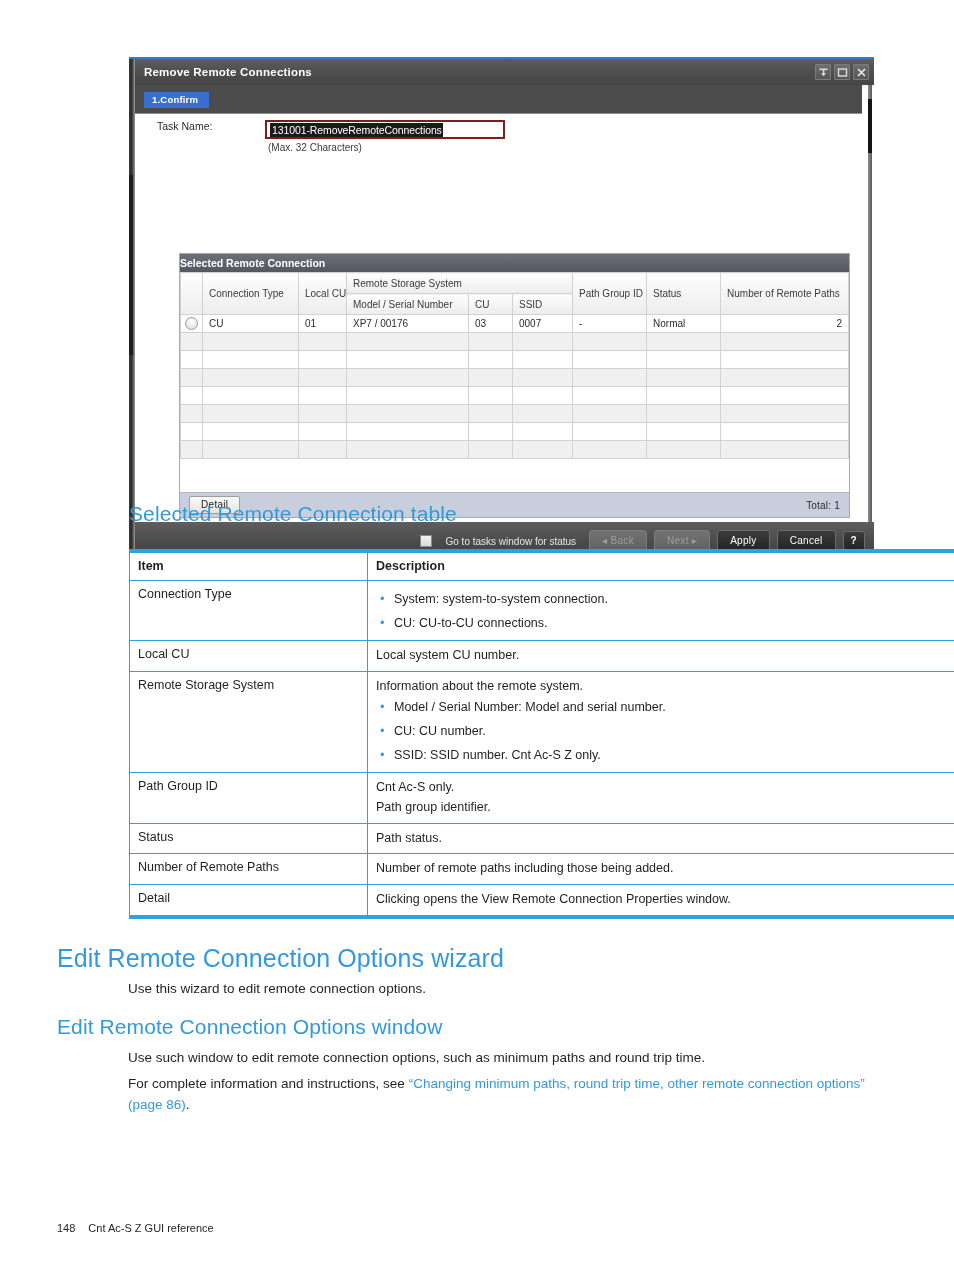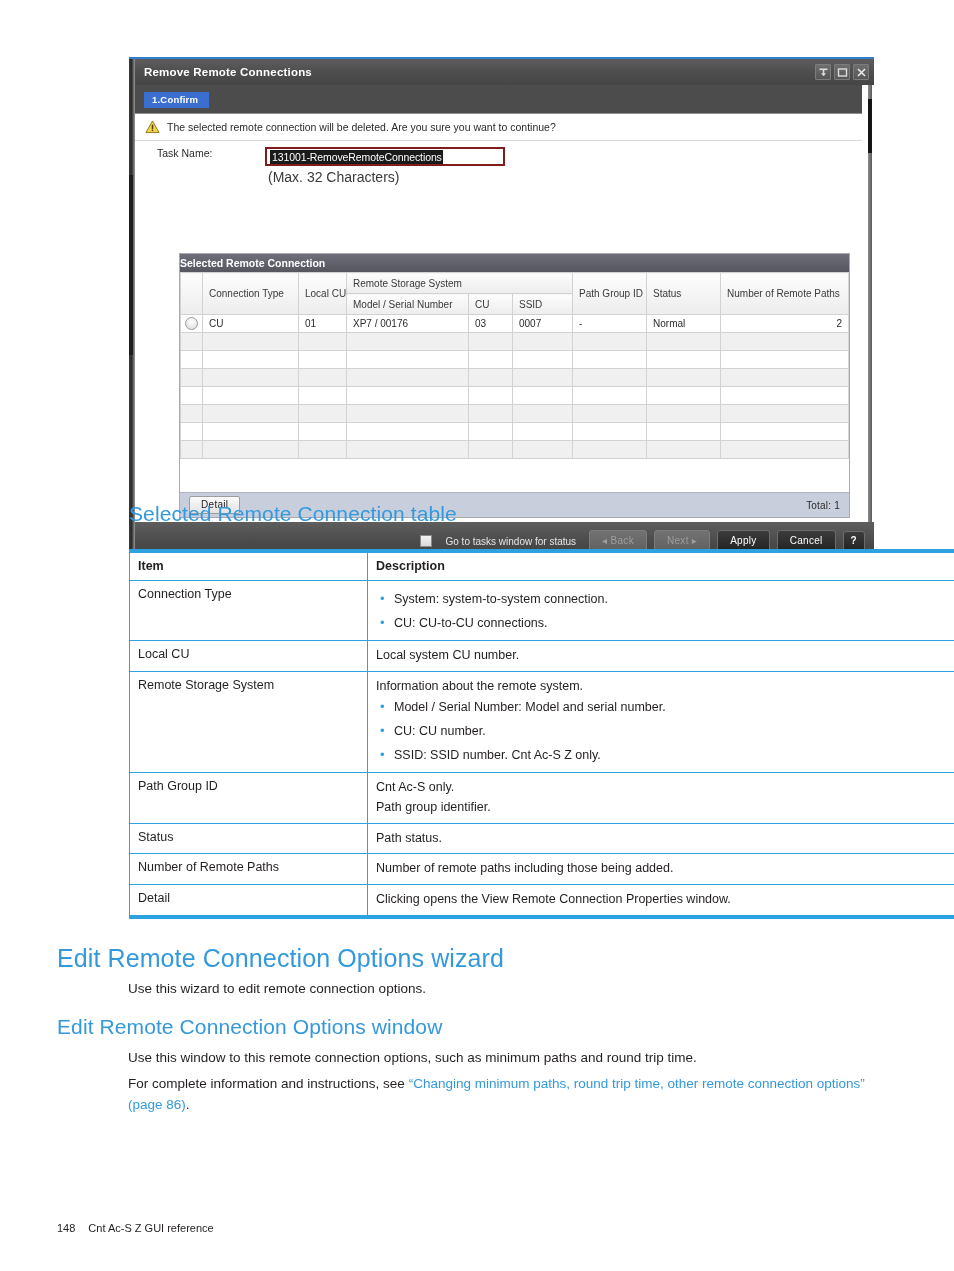--- a/index.html
+++ b/index.html
@@ -139,21 +139,21 @@
   }
   .taskname-value {
     background: #1a1a1a;
     color: #ffffff;
     font-size: 10.5px;
     padding: 1px 1px 1px 2px;
     white-space: nowrap;
     letter-spacing: -0.1px;
   }
   .taskname-hint {
-    font-size: 14px;
+    font-size: 10px;
     color: #3a3a3a;
     padding: 3px 0 0 133px;
   }
 
   
   .panel {
     position: absolute;
     left: 44px; top: 139px; right: 12px;
     bottom: 4px;
     border: 1px solid #a9a9b4;
@@ -414,28 +414,20 @@
       </div>
     </div>
   </div>
 
   <div class="stepbar">
     <span class="step-chip">1.Confirm</span>
   </div>
 
   <div class="dlg-body">
 
-    <div class="warn-row">
-      <svg class="warn-icon" viewBox="0 0 16 15">
-        <path d="M8 1 L15 13.5 L1 13.5 Z" fill="#f4d44a" stroke="#8a7015" stroke-width="1"></path>
-        <rect x="7.2" y="5" width="1.6" height="4.6" fill="#4a3c05"></rect>
-        <rect x="7.2" y="10.3" width="1.6" height="1.6" fill="#4a3c05"></rect>
-      </svg>
-      <span class="warn-text">The selected remote connection will be deleted. Are you sure you want to continue?</span>
-    </div>
 
     <div class="taskname-row">
       <span class="taskname-label">Task Name:</span>
       <div class="taskname-input">
         <span class="taskname-value">131001-RemoveRemoteConnections</span>
       </div>
     </div>
     <div class="taskname-hint">(Max. 32 Characters)</div>
 
     <div class="panel">
@@ -645,18 +637,18 @@
         <p>Clicking opens the View Remote Connection Properties window.</p>
       </td>
     </tr>
   </tbody>
 </table>
 
 <div class="h1" style="left:57px; top:944px;">Edit Remote Connection Options wizard</div>
 <div class="para" style="left:128px; top:979px; width:740px;">Use this wizard to edit remote connection options.</div>
 
 <div class="h2" style="left:57px; top:1015px;">Edit Remote Connection Options window</div>
-<div class="para" style="left:128px; top:1048px; width:745px;">Use this window to this remote connection options, such as minimum paths and round trip time.</div>
+<div class="para" style="left:128px; top:1048px; width:745px;">Use such window to edit remote connection options, such as minimum paths and round trip time.</div>
 <div class="para" style="left:128px; top:1074px; width:745px;"><span>For complete information and instructions, see </span><span class="lnk">“Changing minimum paths, round trip time, other remote connection options” (page 86)</span><span>.</span></div>
 
 <div class="pagefoot">
   <span class="num">148</span><span>Cnt Ac-S Z GUI reference</span>
 </div>
 
 </body></html>

